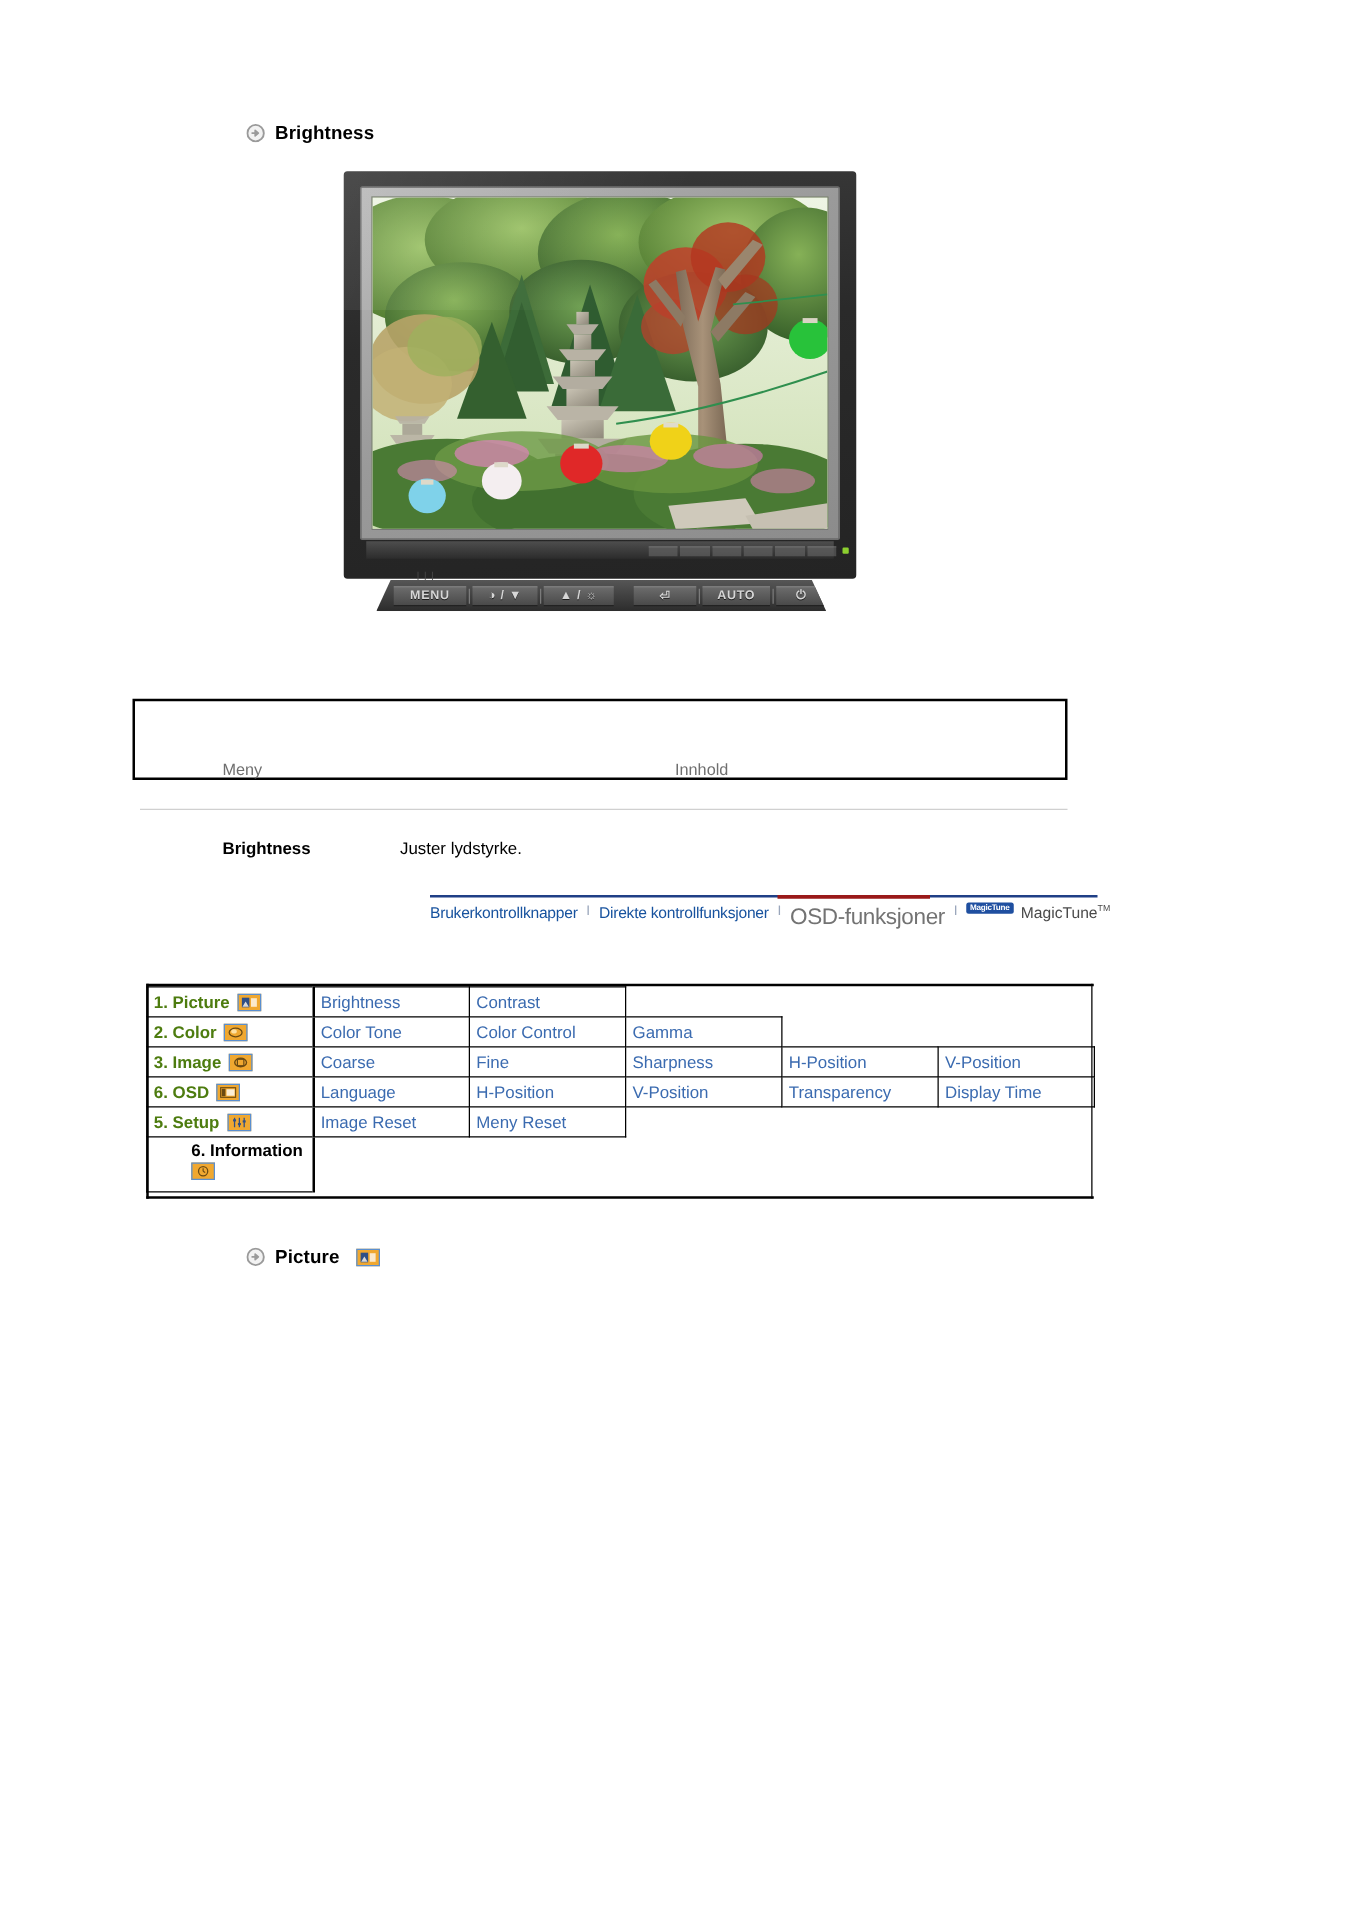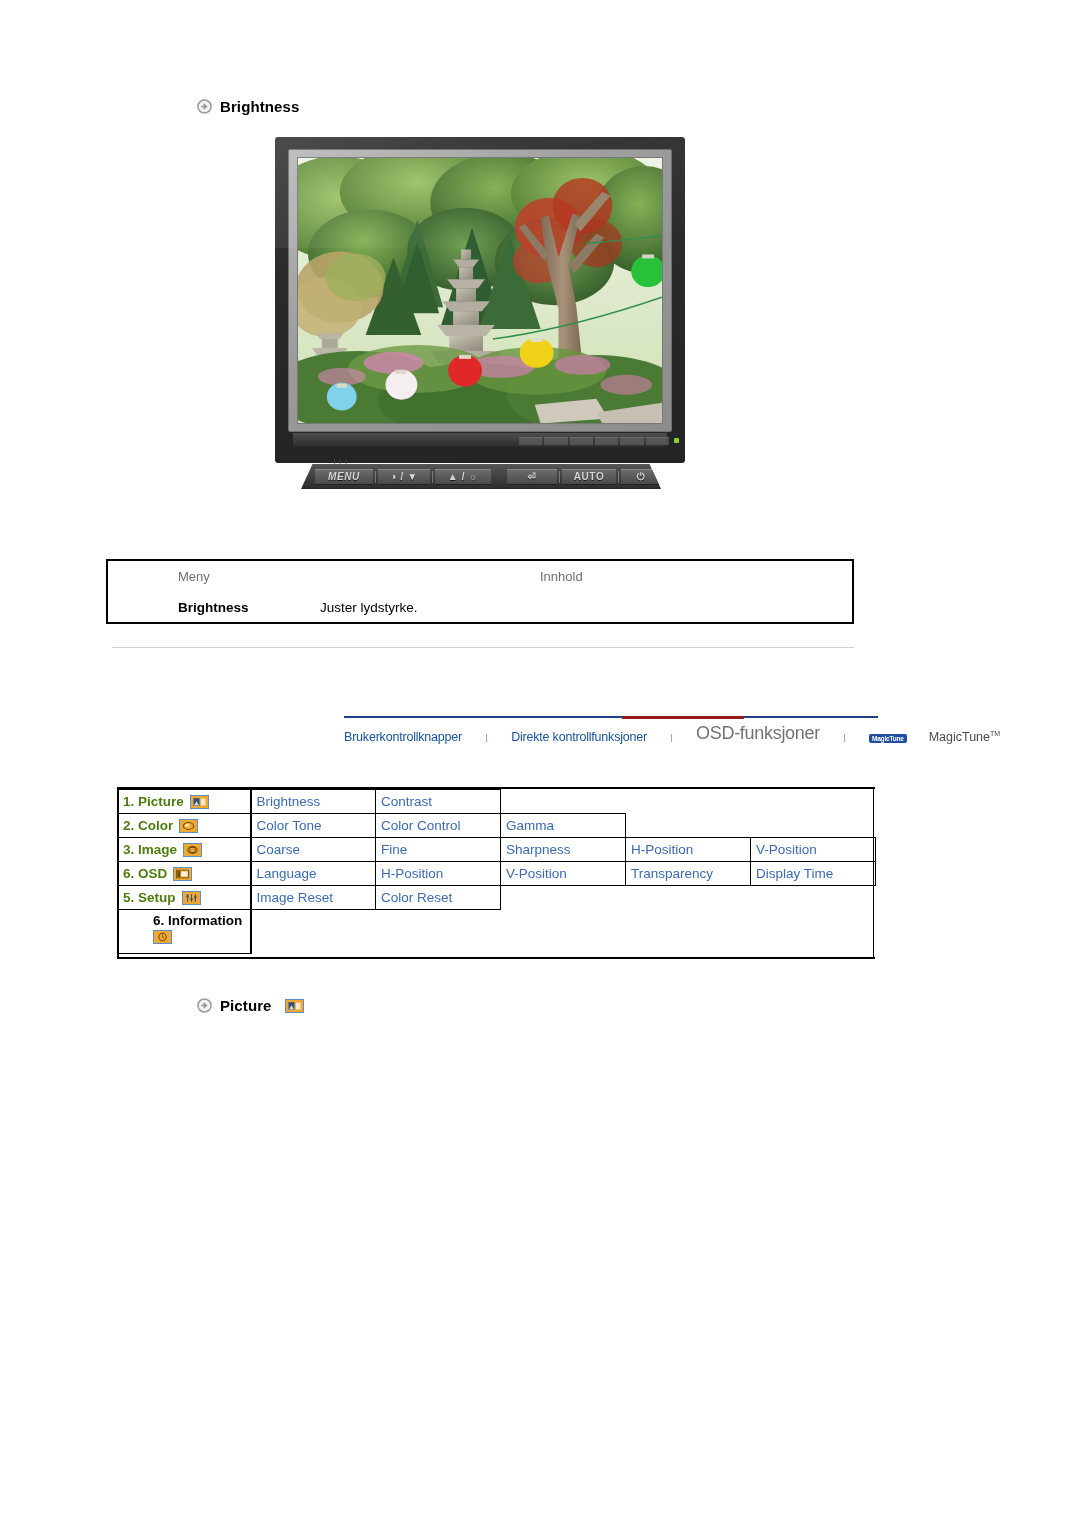--- a/index.html
+++ b/index.html
@@ -179,21 +179,22 @@
     top: 559px;
     width: 748px;
     height: 65px;
     border: 2px solid #000000;
     box-sizing: border-box;
     background: #ffffff;
   }
   #meny-table .row {
     display: flex;
     height: 50%;
-    align-items: center;
+    align-items: flex-end;
+    margin-top: 33px;
   }
   #meny-table .c1 { width: 190px; flex: 0 0 190px; padding-left: 70px; box-sizing: border-box; }
   #meny-table .c2 { flex: 1 1 auto; padding-left: 0px; }
   .mt-head { font-size: 13px; color: #6f6f6f; font-weight: normal; }
   .mt-head.h2 { padding-left: 242px; }
   .mt-label { font-size: 13.5px; color: #000; font-weight: bold; }
   .mt-value { font-size: 13.5px; color: #000; padding-left: 22px; }
 
   
   #page-divider {
@@ -226,22 +227,22 @@
     top: 0;
     width: 122px;
     height: 3px;
     background: #9a1a1a;
   }
   #tab-nav .tabs {
     position: absolute;
     left: 0;
     top: 7px;
     display: flex;
-    align-items: flex-end;
-    gap: 16px;
+    align-items: flex-start;
+    gap: 0;
     white-space: nowrap;
   }
   .tab-item {
     font-size: 12.5px;
     color: #17529e;
     font-family: "Liberation Sans", sans-serif;
     letter-spacing: -0.2px;
   }
   .tab-item.active {
     color: #737373;
@@ -487,21 +488,21 @@
         <i></i>
         <i></i>
         <i></i>
     </div>
     <div class="power-led"></div>
   </div>
 
   <div class="menu-mark">|||</div>
 
   <div id="control-bar">
-    <div class="ctl-btn" style="width:58px;font-style:italic;">MENU</div>
+    <div class="ctl-btn" style="width:58px;">MENU</div>
     <div class="ctl-sep"></div>
     <div class="ctl-btn" style="width:52px;">◑ / ▼</div>
     <div class="ctl-sep"></div>
     <div class="ctl-btn" style="width:56px;">▲ / ☼</div>
     <div class="ctl-gap"></div>
     <div class="ctl-btn" style="width:50px;">⏎</div>
     <div class="ctl-sep"></div>
     <div class="ctl-btn" style="width:54px;">AUTO</div>
     <div class="ctl-sep"></div>
     <div class="ctl-btn" style="width:40px;">⏻</div>
@@ -647,21 +648,21 @@
                 <line x1="14" y1="2.5" x2="14" y2="11.5"></line>
               </g>
               <rect x="3.6" y="4" width="2.8" height="2" fill="#2f4f86"></rect>
               <rect x="8.1" y="7.5" width="2.8" height="2" fill="#2f4f86"></rect>
               <rect x="12.6" y="5" width="2.8" height="2" fill="#2f4f86"></rect>
             </svg>
           </span>
         </span>
       </td>
       <td>Image Reset</td>
-      <td>Color Reset</td>
+      <td>Meny Reset</td>
       <td class="empty" colspan="3"></td>
     </tr>
 
     <tr class="row-info">
       <td class="grp info-cell">
         <span class="info-inner">
           <span>6. Information</span>
           <span class="osd-ico">
             <svg viewBox="0 0 19 14" xmlns="http://www.w3.org/2000/svg">
               <rect x="1" y="1" width="17" height="12" fill="#f0a830"></rect>

